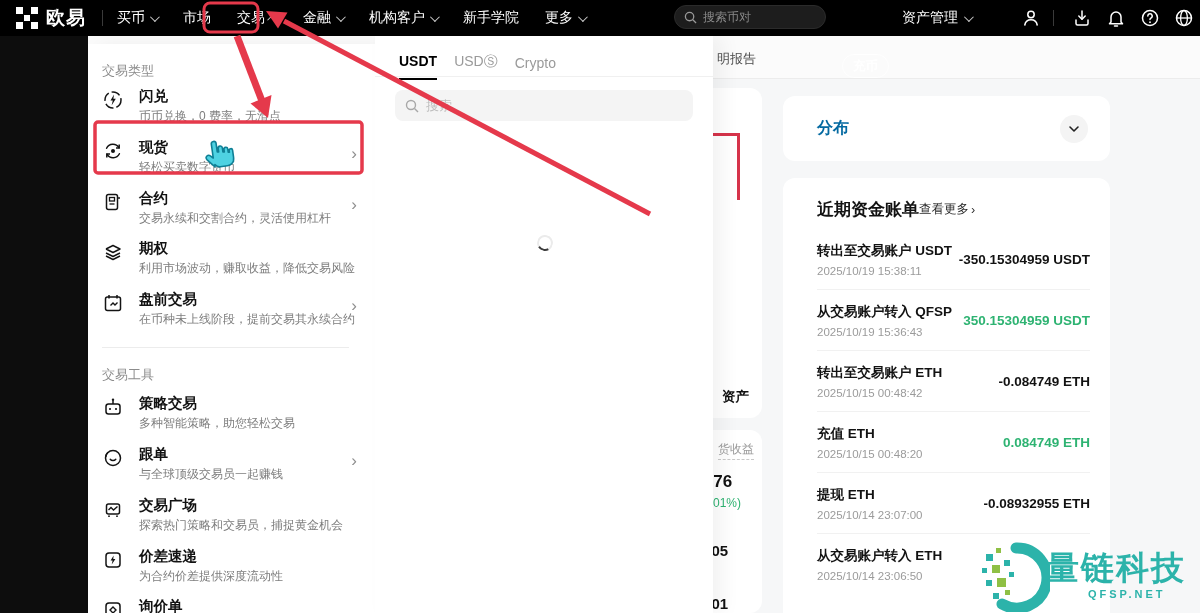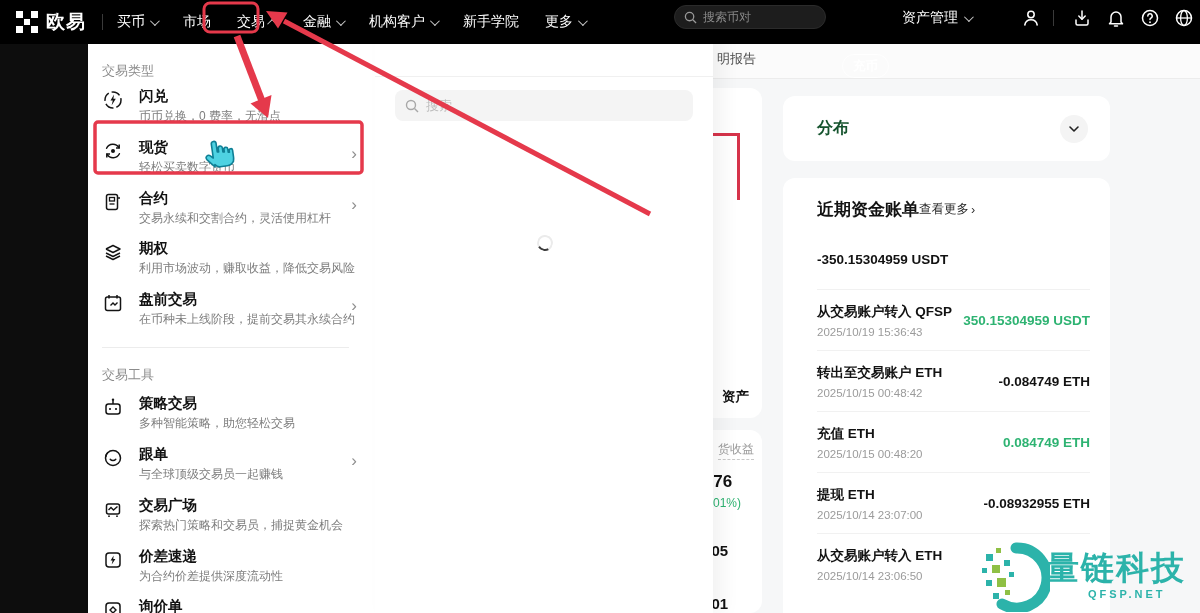--- a/index.html
+++ b/index.html
@@ -1,21 +1,21 @@
 <!DOCTYPE html>
 <html><head>
 <meta charset="utf-8">
 <style>
   * { margin:0; padding:0; box-sizing:border-box; }
   html,body { width:1200px; height:613px; overflow:hidden; background:#f6f7f8;
     font-family:"Liberation Sans","DejaVu Sans",sans-serif; }
   #stage { position:relative; width:1200px; height:613px; overflow:hidden; background:#f6f7f8; }
 
   
-  .navbar { position:absolute; left:0; top:0; width:1200px; height:44px; background:#000;
+  .navbar { position:absolute; left:0; top:0; width:1200px; height:36px; background:#000;
     display:flex; align-items:center; z-index:40; }
   .brand { display:flex; align-items:center; gap:8px; margin-left:16px; }
   .okx-logo { width:22px; height:22px; display:grid; grid-template-columns:repeat(3,1fr);
     grid-template-rows:repeat(3,1fr); gap:1px; }
   .okx-logo span { background:transparent; }
   .okx-logo span.f { background:#fff; }
   .brand-name { color:#fff; font-size:19px; font-weight:bold; letter-spacing:1px; }
   .nav-sep { width:1px; height:16px; background:#3a3a3a; margin:0 14px 0 16px; }
   .nav-items { display:flex; align-items:center; gap:26px; }
   .nav-item { display:flex; align-items:center; gap:5px; color:#fff; font-size:14px;
@@ -52,21 +52,21 @@
   .bt-yield { left:718px; top:441px; font-size:12px; color:#9a9a9a; border-bottom:1px dashed #c9c9c9; padding-bottom:1px; }
   .bt-976 { left:699px; top:472px; font-size:17px; font-weight:bold; color:#121212; }
   .bt-pct { left:699px; top:496px; font-size:12px; color:#2eb372; }
   .bt-005 { left:699px; top:542px; font-size:15px; font-weight:bold; color:#121212; }
   .bt-001 { left:699px; top:595px; font-size:15px; font-weight:bold; color:#121212; }
 
   
   .card { position:absolute; background:#fff; border-radius:12px; z-index:3; }
   .dist-card { left:783px; top:96px; width:327px; height:65px; display:flex; align-items:center;
     justify-content:space-between; padding:0 22px 0 34px; }
-  .dist-title { font-size:16px; font-weight:bold; color:#14532d; }
+  .dist-title { font-size:16px; font-weight:bold; color:#0369a1; }
   .circle-btn { width:28px; height:28px; border-radius:50%; background:#f4f4f4; display:flex;
     align-items:center; justify-content:center; cursor:pointer; }
   .bills-card { left:783px; top:178px; width:327px; height:460px; padding:20px 20px 0 34px; }
   .bills-head { display:flex; align-items:center; margin-bottom:8px; }
   .bills-title { font-size:17px; font-weight:bold; color:#121212; }
   .bills-more { font-size:12.5px; color:#2b2b2b; cursor:pointer; display:flex; align-items:center; gap:2px; }
   .bill-row { height:61px; border-bottom:1px solid #f1f1f1; display:flex; align-items:center;
     justify-content:space-between; }
   .bill-row:last-child { border-bottom:none; }
   .bill-label { font-size:13.5px; font-weight:bold; color:#121212; margin-bottom:5px; white-space:nowrap; }
@@ -141,20 +141,24 @@
 
   <div class="card bills-card">
     <div class="bills-head">
       <span class="bills-title">近期资金账单</span>
       <span class="bills-more">
         <span>查看更多</span>
         <span>›</span>
       </span>
     </div>
     <div class="bill-row">
+      <div>
+          <div class="bill-label">转出至交易账户 USDT</div>
+           <div class="bill-time">2025/10/19 15:38:11</div>
+        </div>
       <div class="bill-value">-350.15304959 USDT</div>
     </div>
     <div class="bill-row pos">
       <div>
           <div class="bill-label">从交易账户转入 QFSP</div>
            <div class="bill-time">2025/10/19 15:36:43</div>
         </div>
       <div class="bill-value">350.15304959 USDT</div>
     </div>
     <div class="bill-row">
@@ -316,20 +320,25 @@
           <polygon points="11,8 14,11 11,14 8,11" fill="none" stroke="#141414" stroke-width="1.4"></polygon>
         </svg>
       <div>
           <div class="m-title">询价单</div>
            <div class="m-desc">支持自定义多腿策略和大宗交易</div>
         </div>
     </div>
   </div>
 
   <div class="panel">
+    <div class="p-tabs">
+      <div class="p-tab active">USDT</div>
+      <div class="p-tab">USDⓈ</div>
+      <div class="p-tab">Crypto</div>
+    </div>
     <div class="p-tabline"></div>
     <div class="p-search">
       <svg width="14" height="14" viewBox="0 0 14 14">
           <circle cx="6" cy="6" r="4.5" fill="none" stroke="#a8a8a8" stroke-width="1.4"></circle>
           <line x1="9.5" y1="9.5" x2="13" y2="13" stroke="#a8a8a8" stroke-width="1.4"></line>
         </svg>
       <input type="text" placeholder="搜索" style="">
     </div>
     <div class="spinner"></div>
   </div>

